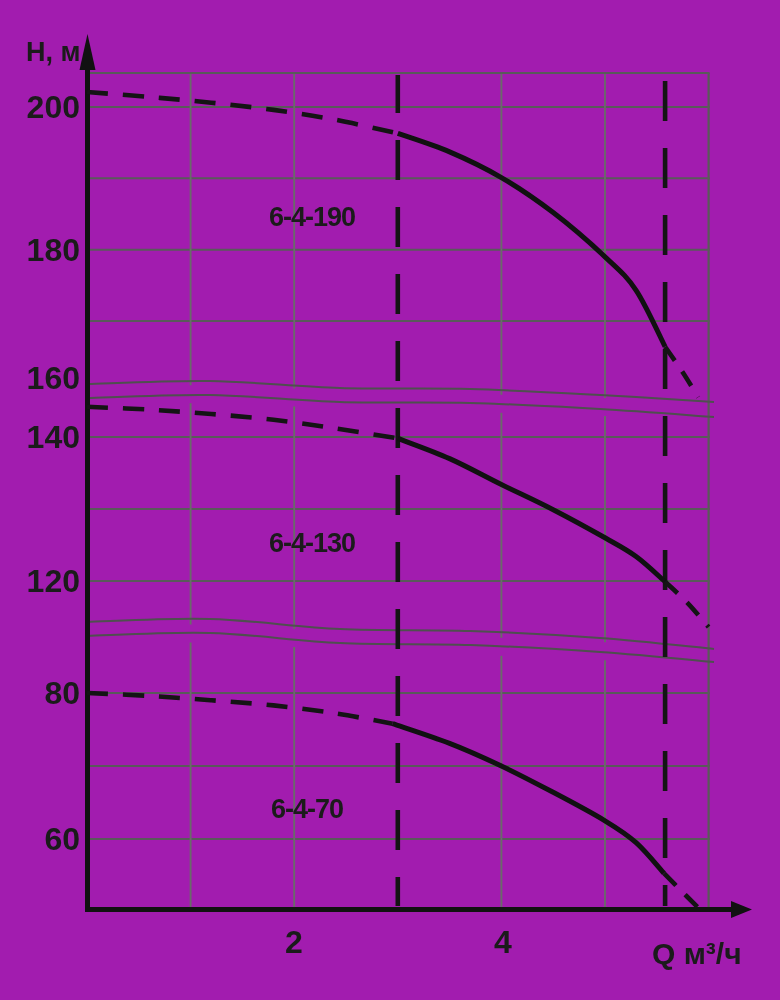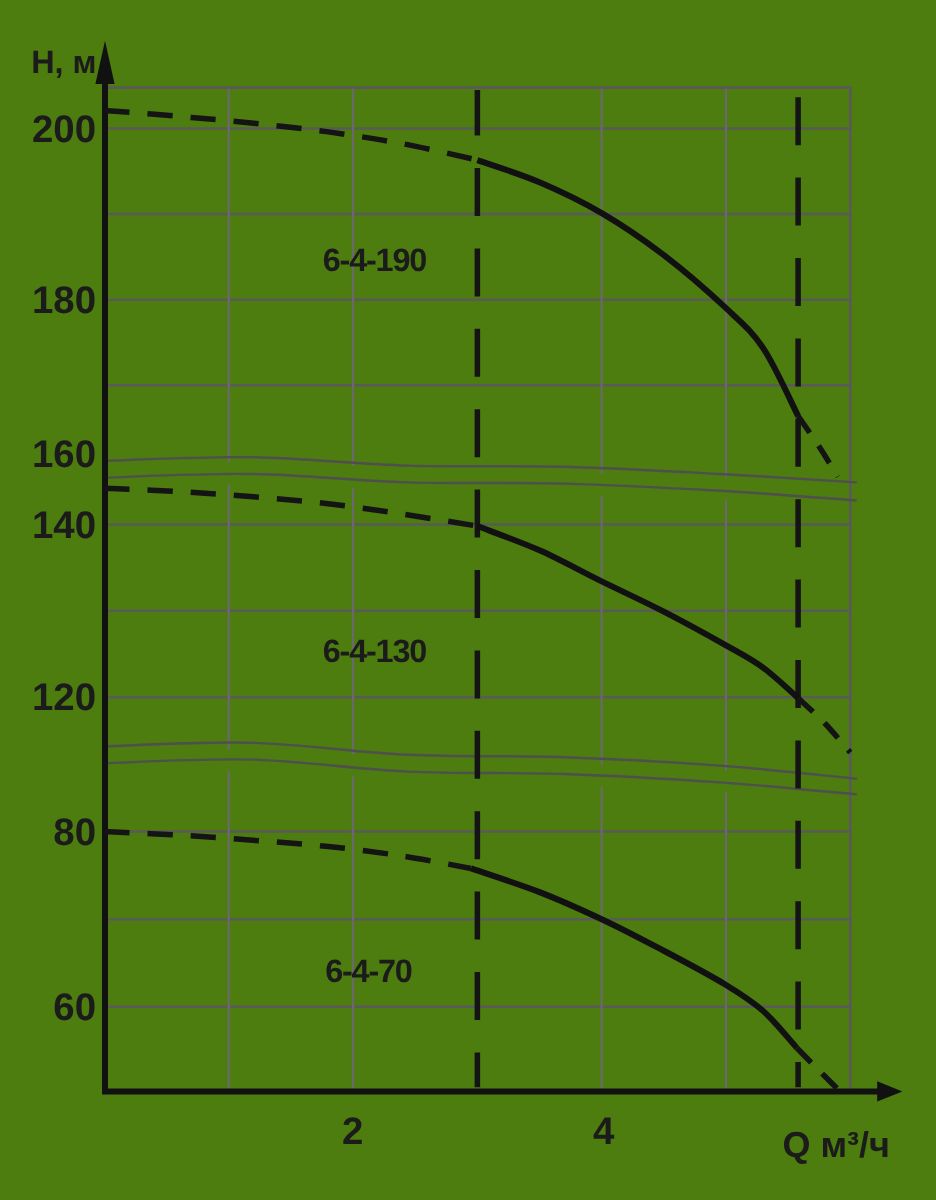--- a/index.html
+++ b/index.html
@@ -1,16 +1,16 @@
 <!DOCTYPE html>
 <html><head>
 <meta charset="utf-8">
 <style>
   html,body{margin:0;padding:0;background:#ffffff;}
-  .stage{position:relative;width:780px;height:1000px;background:#4d7c0f;overflow:hidden;
+  .stage{position:relative;width:780px;height:1000px;background:#a21caf;overflow:hidden;
          font-family:"Liberation Sans",sans-serif;}
   svg text{font-family:"Liberation Sans",sans-serif;font-weight:bold;fill:#1b1b1b;}
 </style>
 </head>
 <body>
 
 <div class="stage">
   <svg id="chart" width="780" height="1000" viewBox="0 0 780 1000">
       <line x1="87" y1="73" x2="709.6" y2="73" stroke="#5a5a5a" stroke-width="2.2"></line>
       <line x1="87" y1="107.0" x2="709.6" y2="107.0" stroke="#5a5a5a" stroke-width="2.1"></line>

